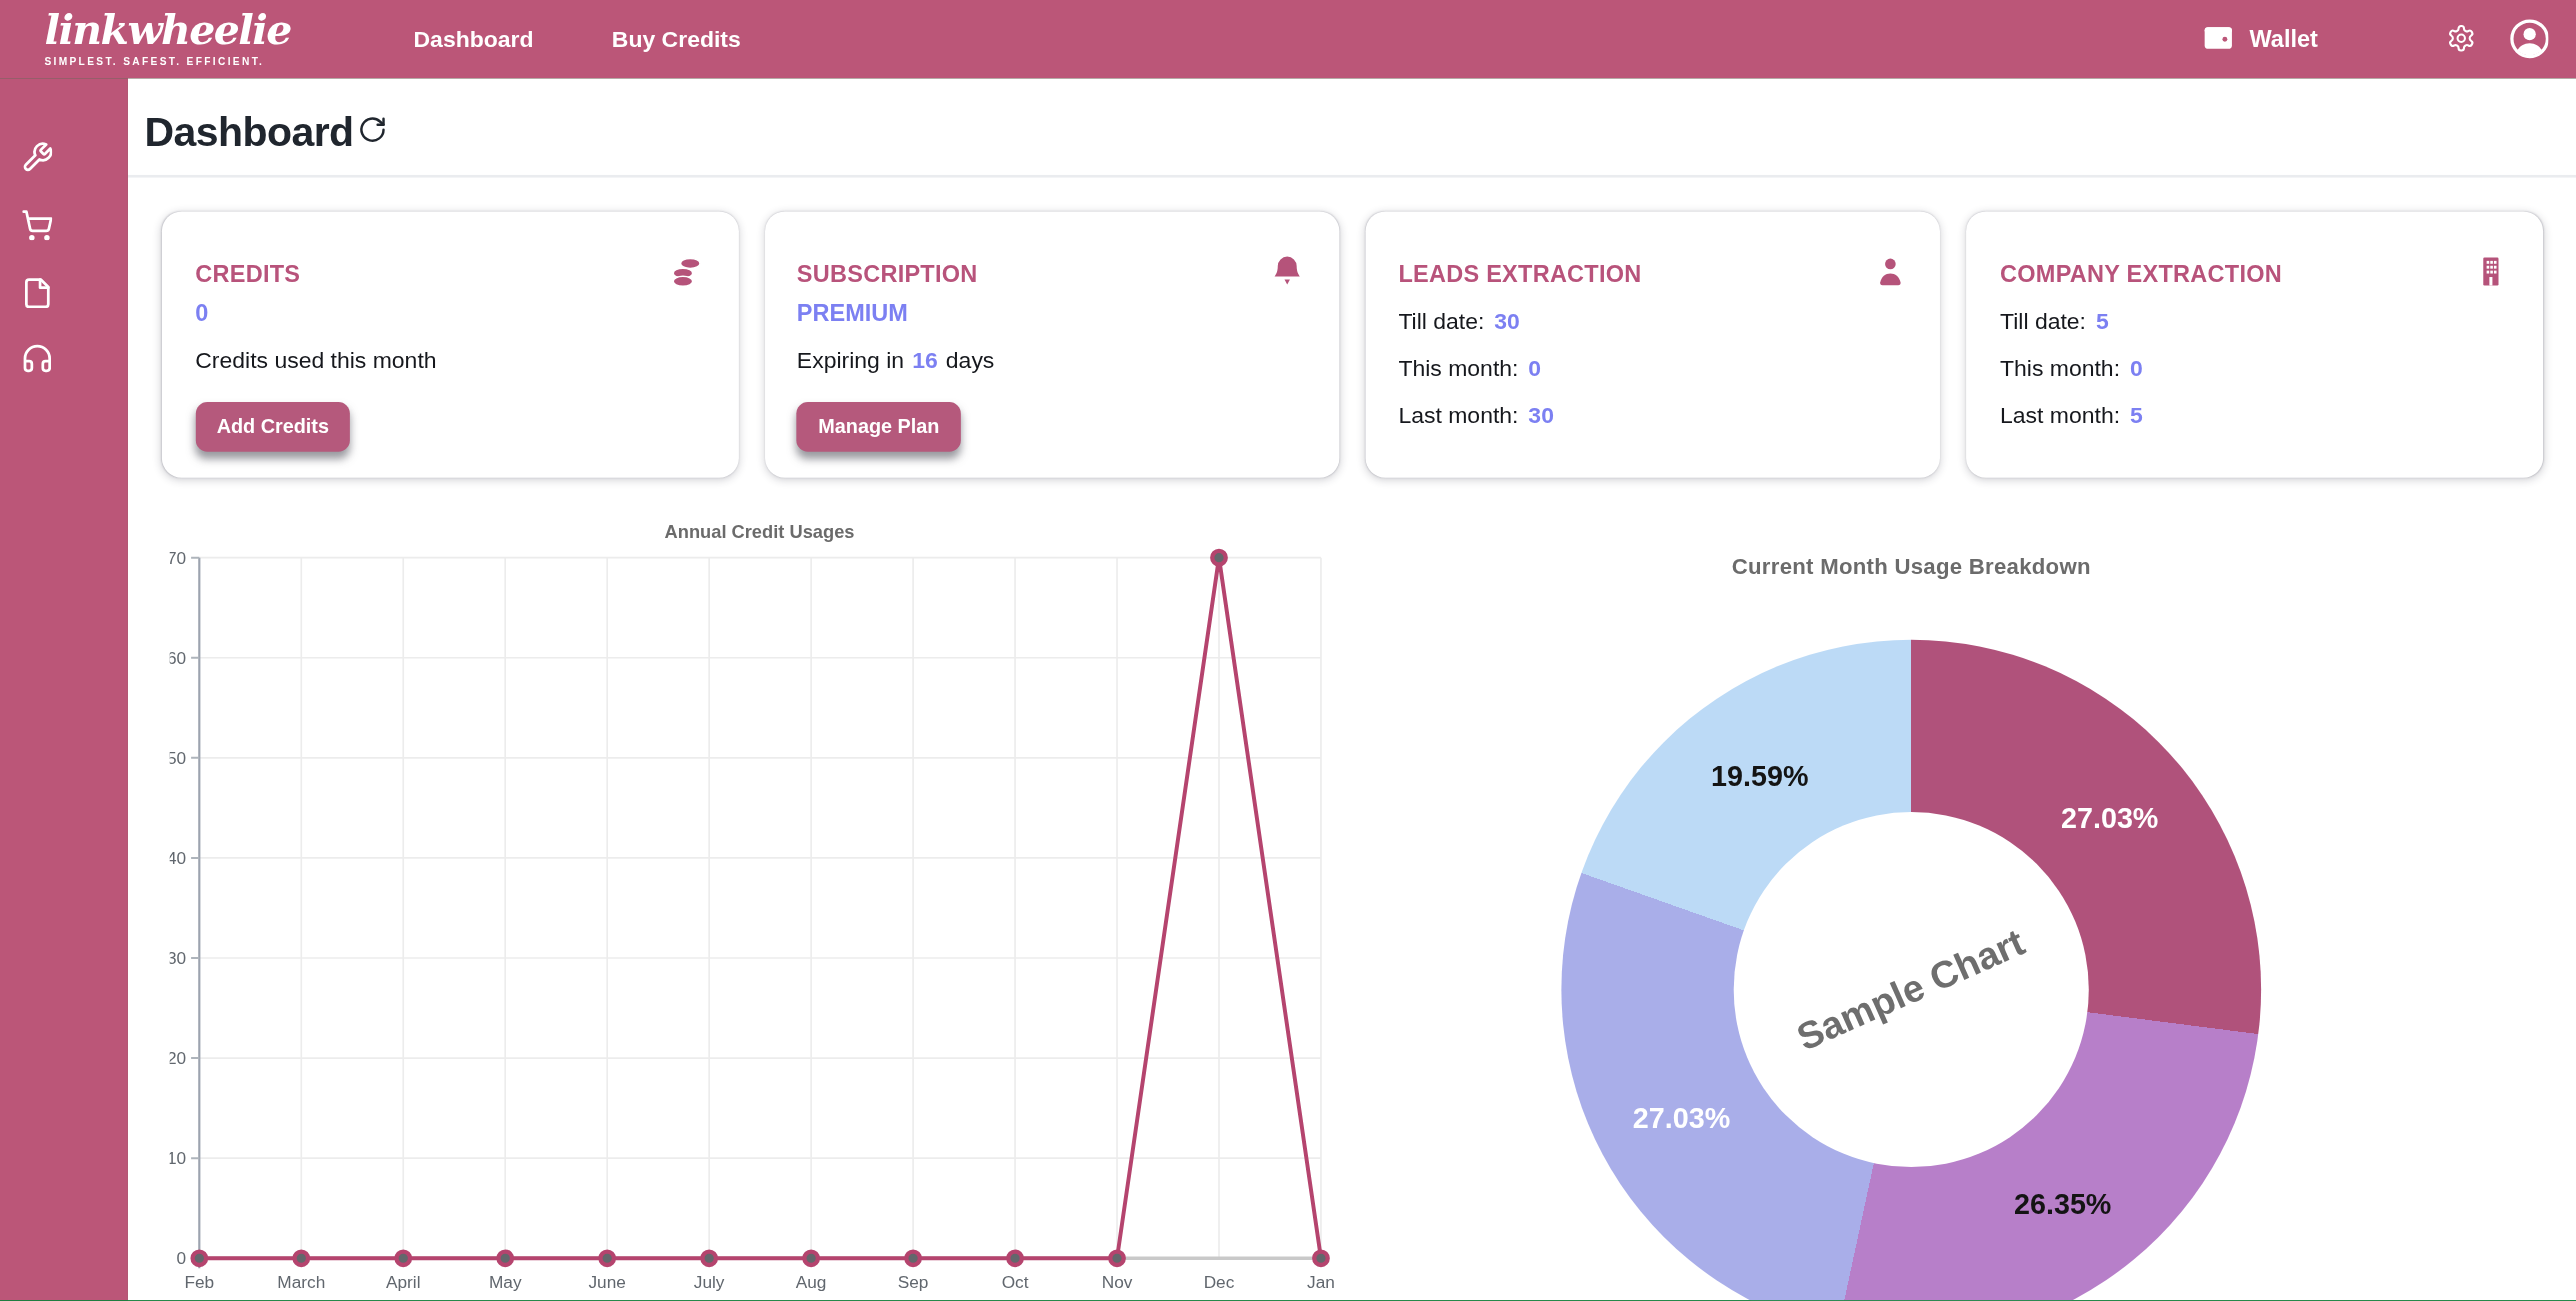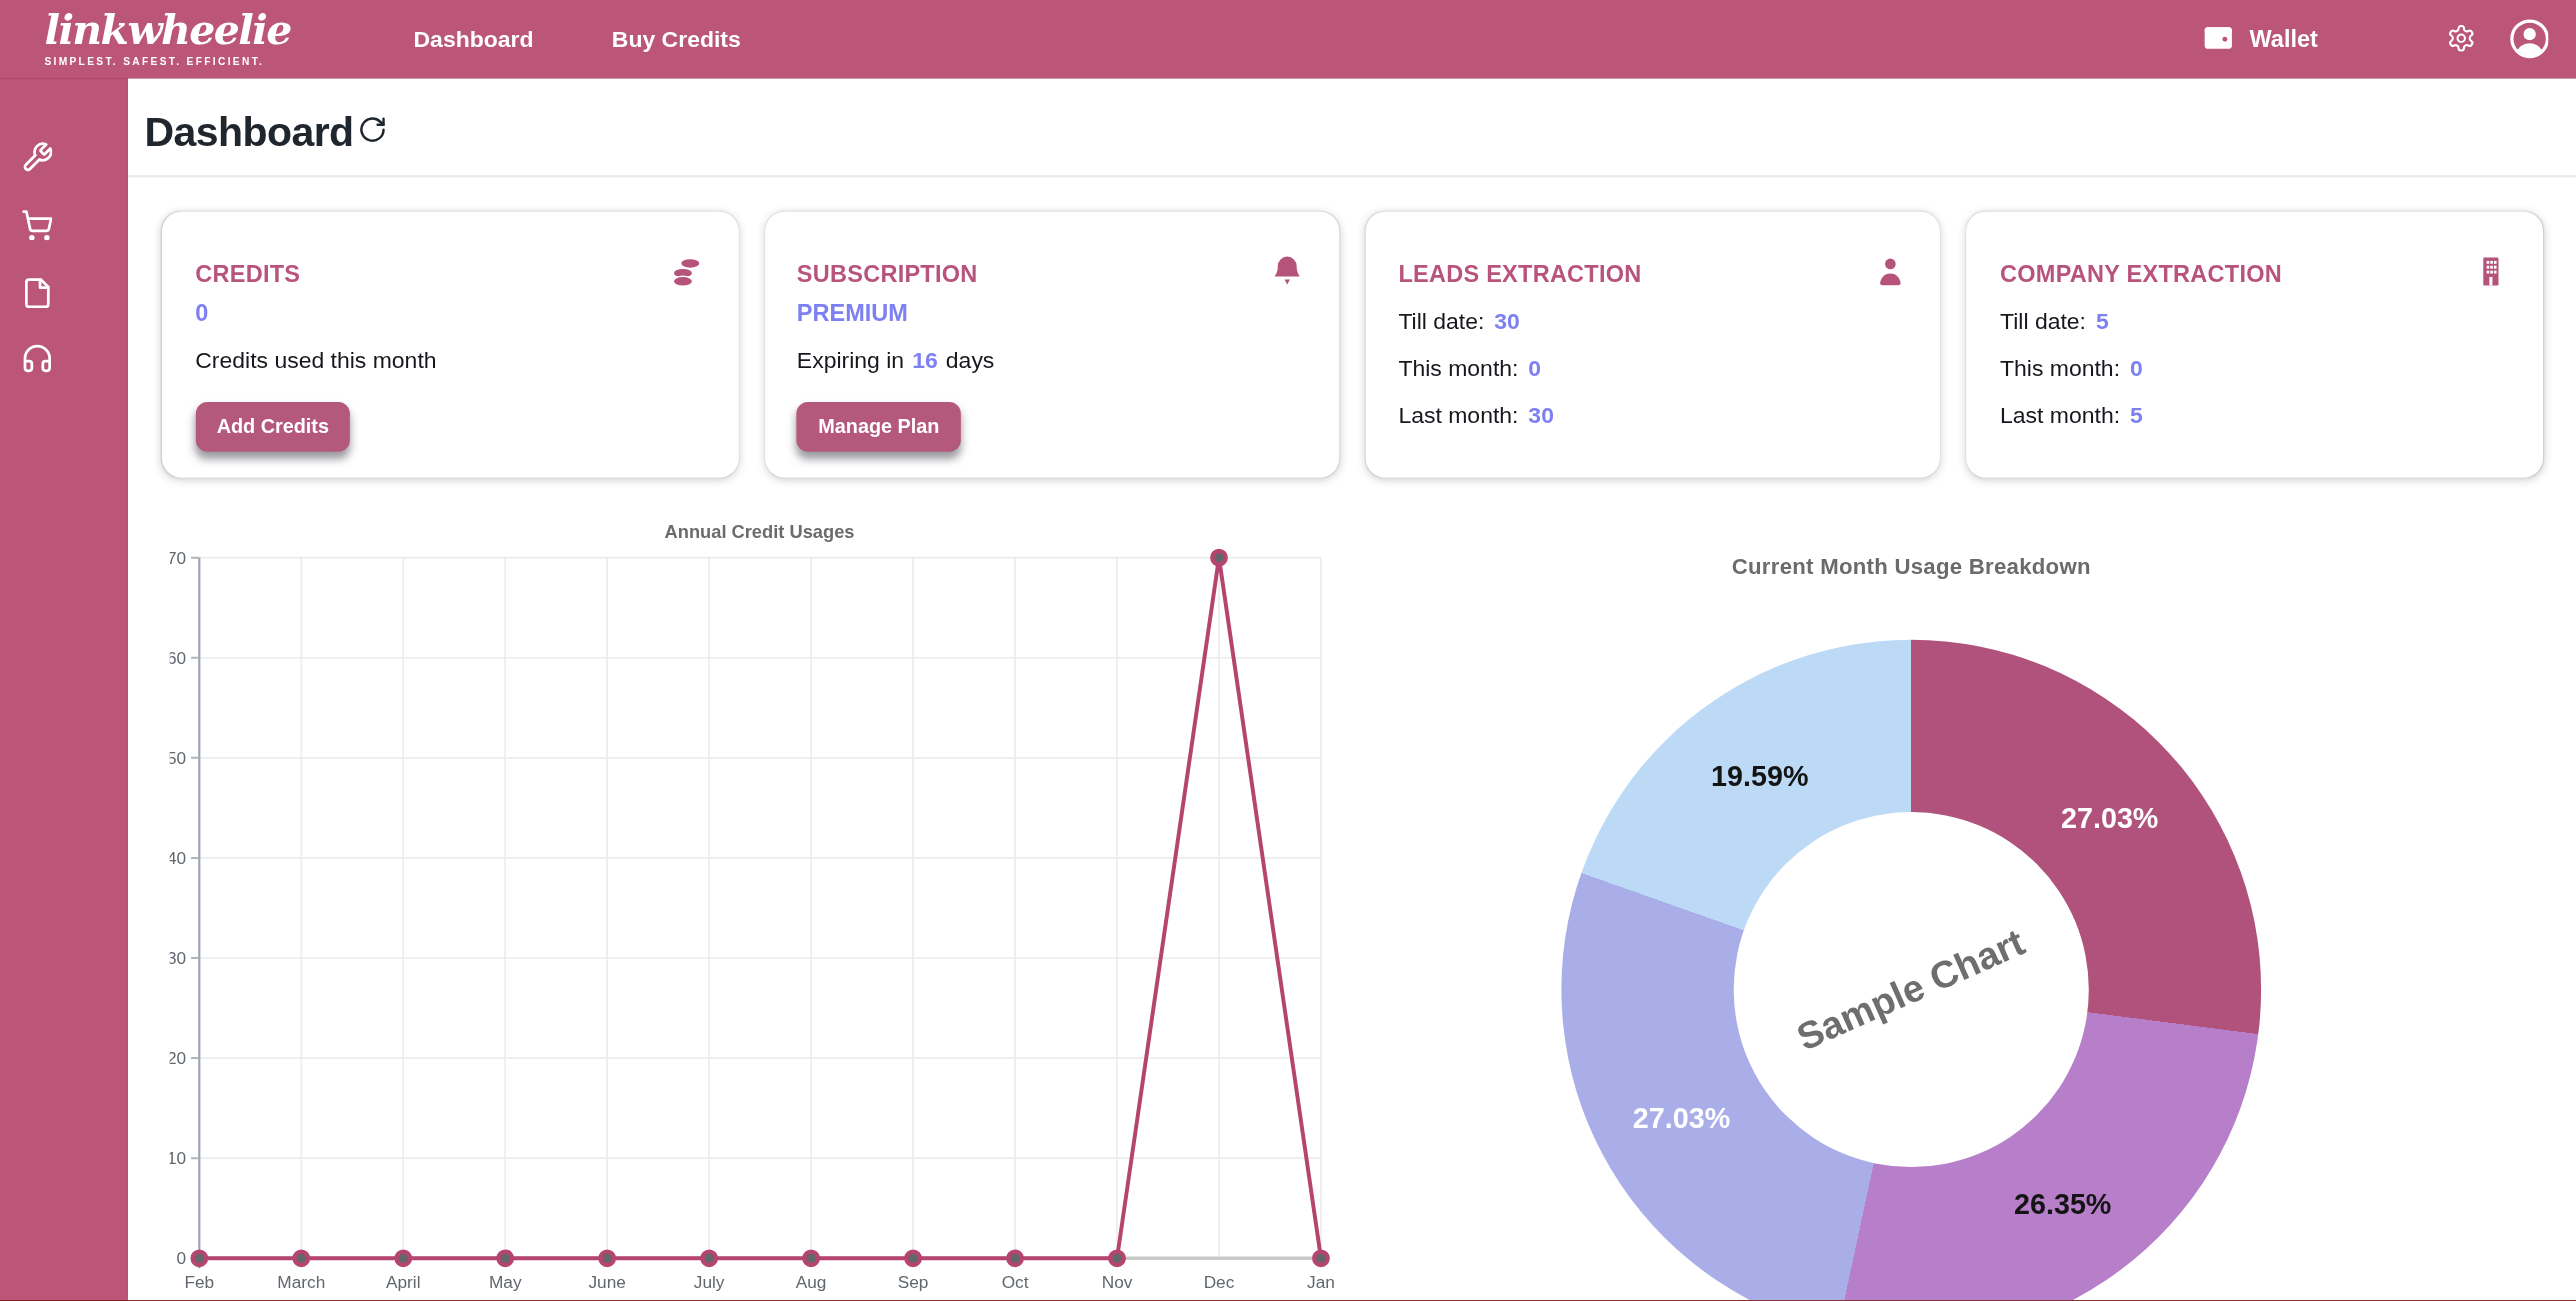--- a/index.html
+++ b/index.html
@@ -1,16 +1,16 @@
 <!DOCTYPE html>
 <html style="font-size:10px"><head>
 <meta charset="utf-8">
 <style>
   html,body{margin:0;padding:0;background:#ffffff;}
-  #viewport{position:relative;width:2576px;height:1301px;overflow:hidden;background:#7f1d1d;}
+  #viewport{position:relative;width:2576px;height:1301px;overflow:hidden;background:#15803d;}
   #app{position:absolute;left:0;top:0;width:987px;height:498px;overflow:hidden;
        transform:scale(2.6110);transform-origin:0 0;
        font-family:"Liberation Sans",sans-serif;-webkit-font-smoothing:antialiased;}
 
   
   .navbar{position:absolute;left:0;top:0;width:987px;height:30px;background:#bb5678;
           display:flex;align-items:center;box-sizing:border-box;padding-left:17px;z-index:5;}
   .logo{display:flex;flex-direction:column;justify-content:center;cursor:pointer;}
   .logo-script{font-family:"DejaVu Serif",serif;font-style:italic;font-weight:bold;
                color:#fff;font-size:15.7px;line-height:15.7px;letter-spacing:-0.6px;}

